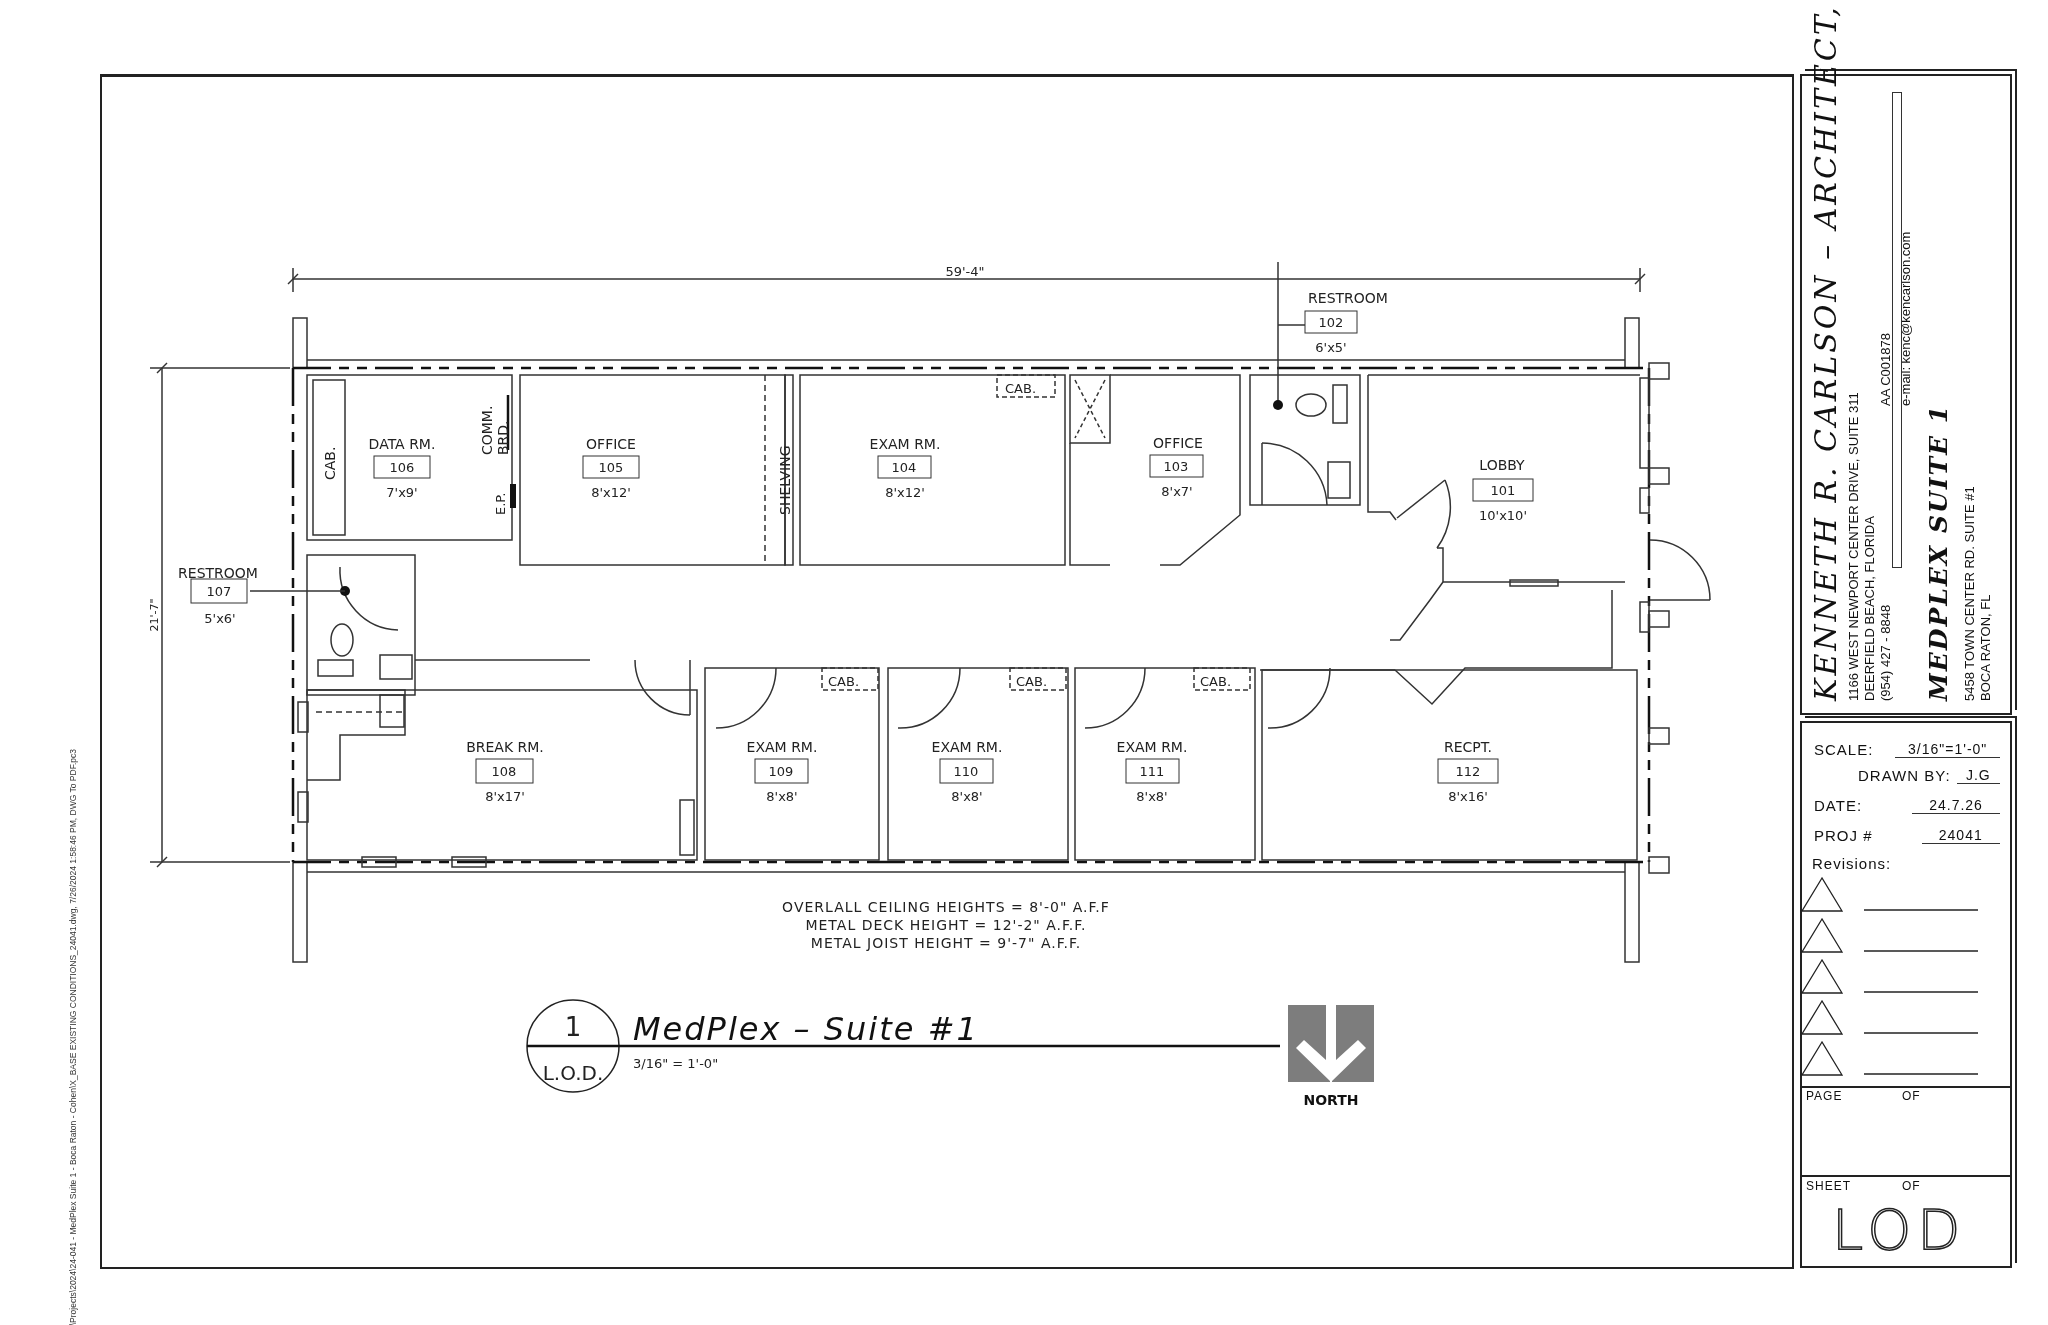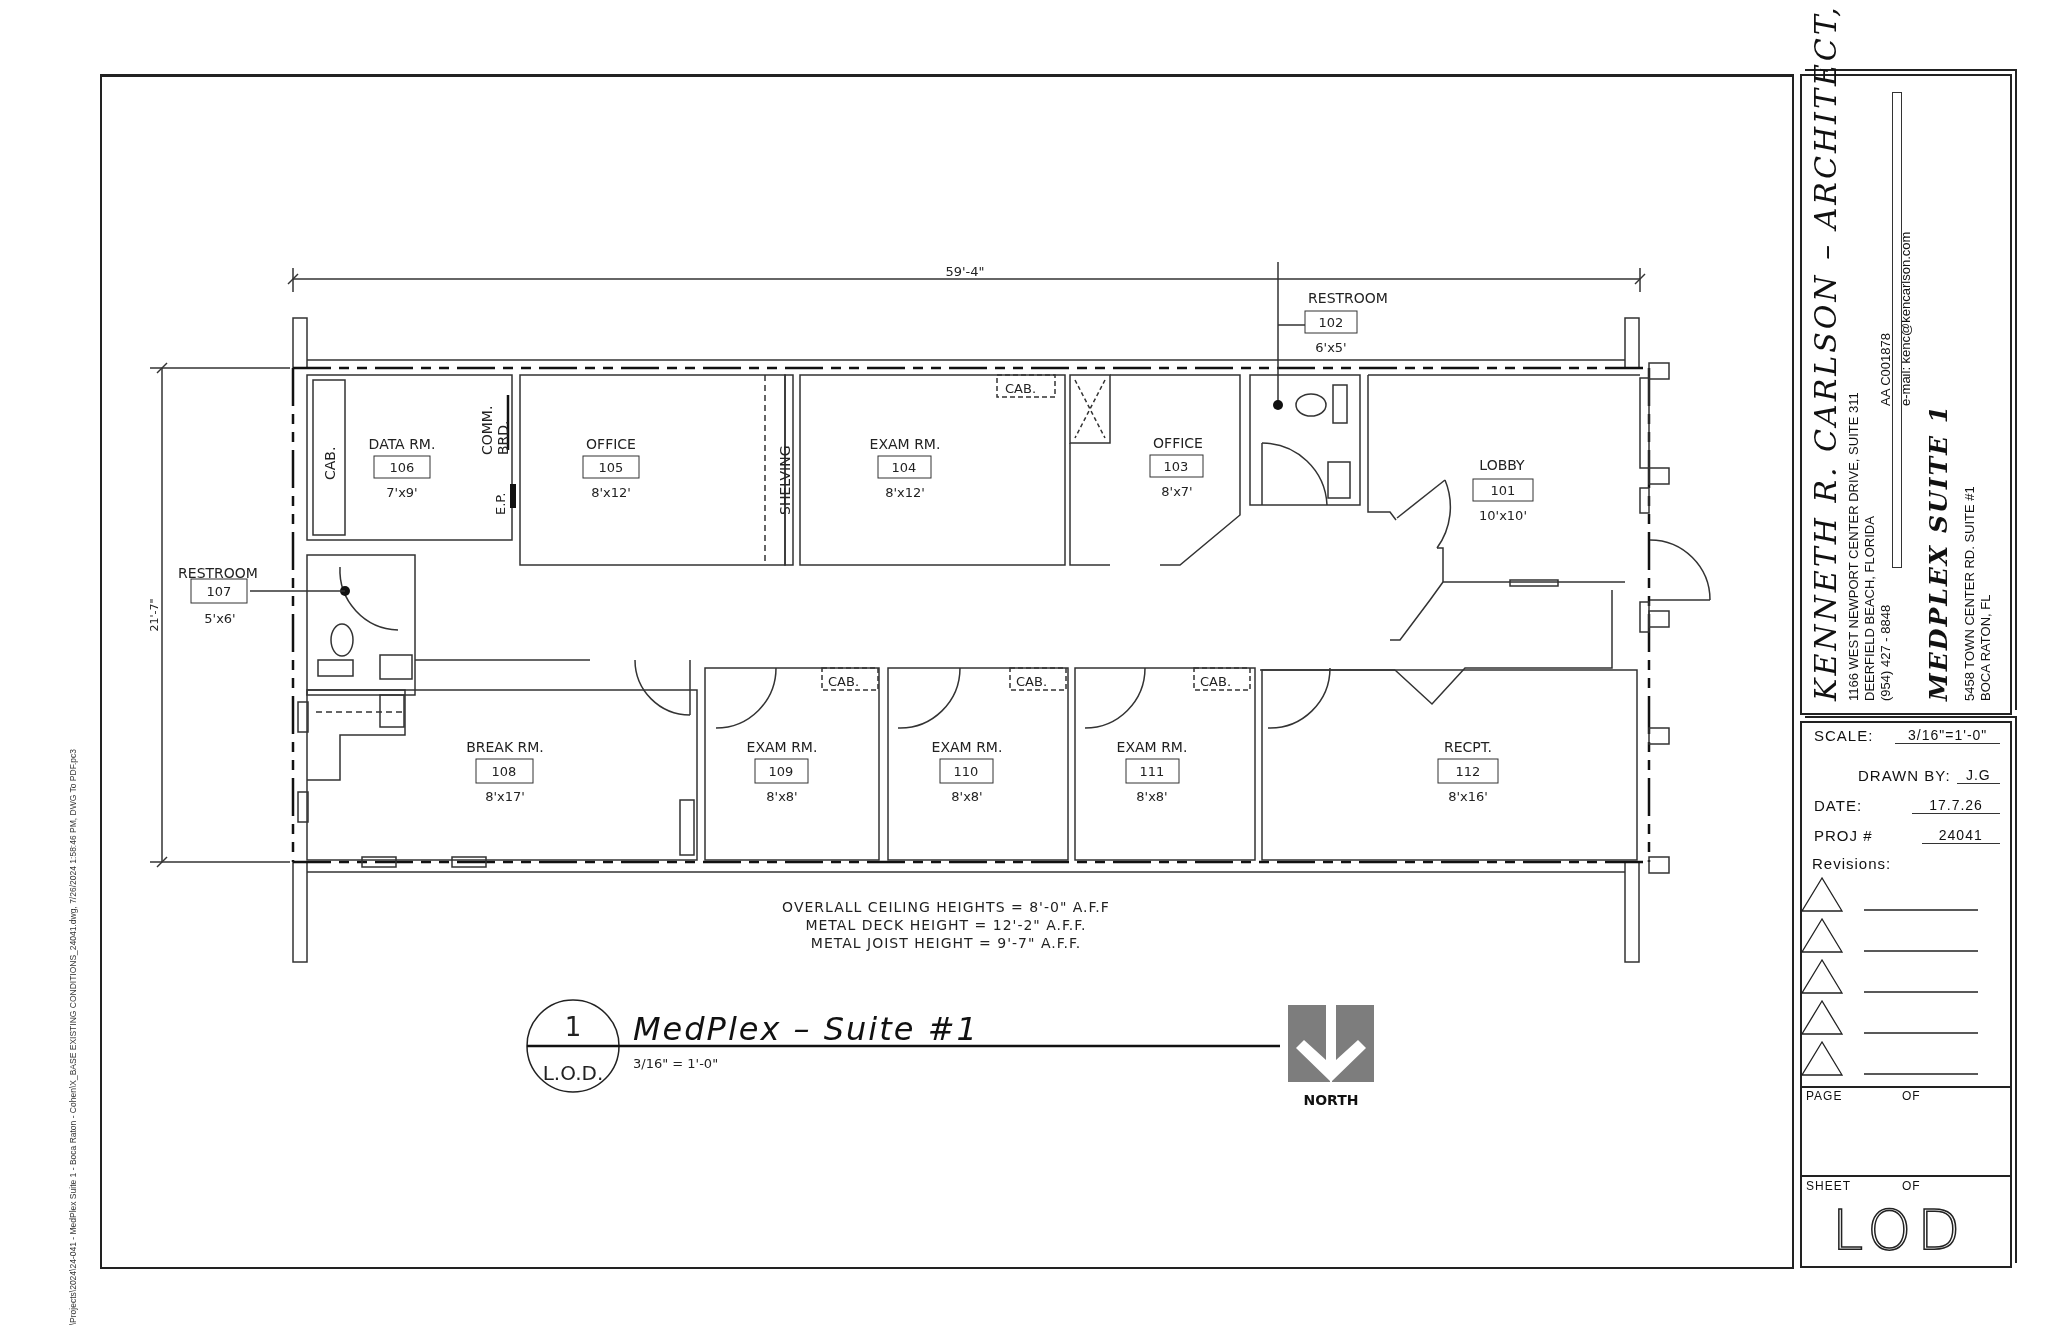--- a/index.html
+++ b/index.html
@@ -256,31 +256,31 @@
   <div class="vtext arch-line" style="left:76px;top:625px;">(954) 427 - 8848</div>
   <div class="vtext arch-line" style="left:76px;top:330px;">AA C001878</div>
   <div class="vtext arch-line" style="left:96px;top:330px;">e-mail: kenc@kencarlson.com</div>
   <div style="position:absolute;left:90px;top:16px;width:8px;height:474px;border:1.5px solid #333;"></div>
   <div class="vtext proj-name" style="left:122px;top:625px;">MEDPLEX SUITE 1</div>
   <div class="vtext arch-line" style="left:160px;top:625px;">5458 TOWN CENTER RD. SUITE #1</div>
   <div class="vtext arch-line" style="left:176px;top:625px;">BOCA RATON, FL</div>
 </div>
 
 <div class="tb-box tb2">
-  <div class="row" style="top:4px;gap:16px;">
+  <div class="row" style="top:18px;gap:16px;">
     <span class="lbl">SCALE:</span>
     <span class="val">3/16"=1'-0"</span>
   </div>
   <div class="row" style="top:44px;margin-left:44px;">
     <span class="lbl">DRAWN BY:</span>
     <span class="val">J.G</span>
   </div>
   <div class="row" style="top:74px;gap:44px;">
     <span class="lbl">DATE:</span>
-    <span class="val">17.7.26</span>
+    <span class="val">24.7.26</span>
   </div>
   <div class="row" style="top:104px;gap:43px;">
     <span class="lbl">PROJ #</span>
     <span class="val">24041</span>
   </div>
   <div class="small-lbl" style="left:10px;top:132px;font-size:15px;">Revisions:</div>
 
   <svg class="abs" style="left:0;top:0" width="208" height="400">
     <g fill="none" stroke="#222" stroke-width="1.3">
       <polygon points="20,155 0,188 40,188"></polygon>

